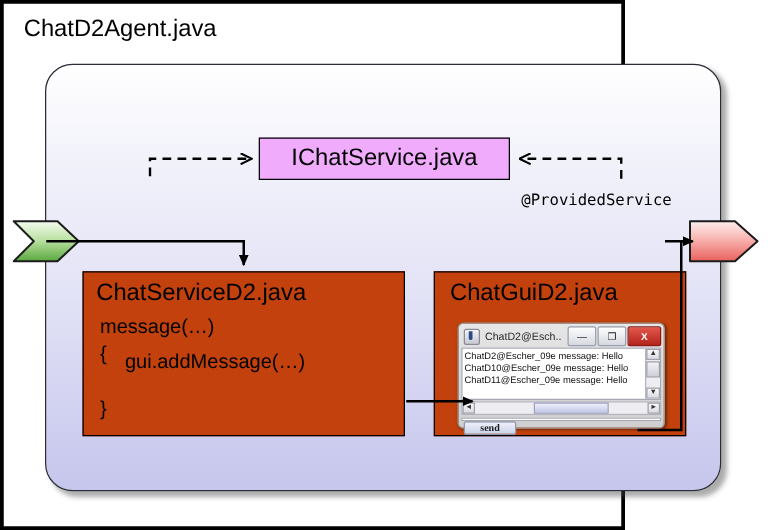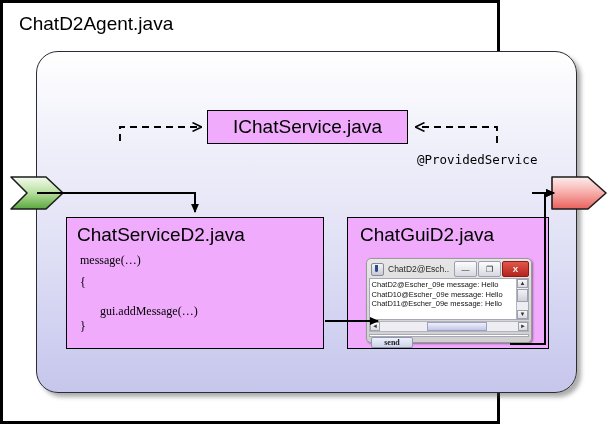--- a/index.html
+++ b/index.html
@@ -27,31 +27,31 @@
              box-sizing:border-box;background:#f0abfc;border:1.5px solid #000;
              display:flex;align-items:center;justify-content:center;
              font-size:19px;color:#000;}
 
   
   .stereo{position:absolute;font-family:"DejaVu Sans Mono",monospace;font-size:12.5px;color:#000;white-space:nowrap;}
   .stereo.provided{left:30px;top:149px;}
   .stereo.required{left:414px;top:149px;}
 
   
-  .class-box{position:absolute;box-sizing:border-box;background:#f0abfc;border:1.5px solid #000;}
+  .class-box{position:absolute;box-sizing:border-box;background:#c2410c;border:1.5px solid #000;}
   #svc-box{left:63px;top:214px;width:258px;height:132px;}
   #gui-box{left:344px;top:214px;width:202px;height:132px;padding-left:36px;}
 
   .class-name{position:absolute;left:10px;top:6px;font-size:19px;color:#000;white-space:nowrap;}
   #gui-box .class-name{left:12px;top:6px;}
 
-  .code{position:absolute;font-family:Liberation Serif, serif;font-size:12px;color:#000;white-space:pre;}
+  .code{position:absolute;font-family:Liberation Sans, sans-serif;font-size:16px;color:#000;white-space:pre;}
   .code.l1{left:13px;top:35px;}
   .code.l2{left:13px;top:57px;}
-  .code.l3{left:33px;top:86px;}
+  .code.l3{left:33px;top:63px;}
   .code.l4{left:13px;top:101px;}
 
   
   .chatwin{position:absolute;left:18px;top:40px;width:166px;height:85px;
            box-sizing:border-box;border:1px solid #9a9a9a;border-radius:5px;
            background:linear-gradient(180deg,#e6e6e6,#cfcfcf);
            padding:2px;box-shadow:1px 1px 2px rgba(0,0,0,.4);}
   .cw-titlebar{position:relative;height:16px;display:flex;align-items:center;}
   .cw-appicon{width:11px;height:11px;margin-left:2px;border-radius:2px;
               background:linear-gradient(180deg,#f4f4f4,#c8c8d4);border:1px solid #8a8a96;

